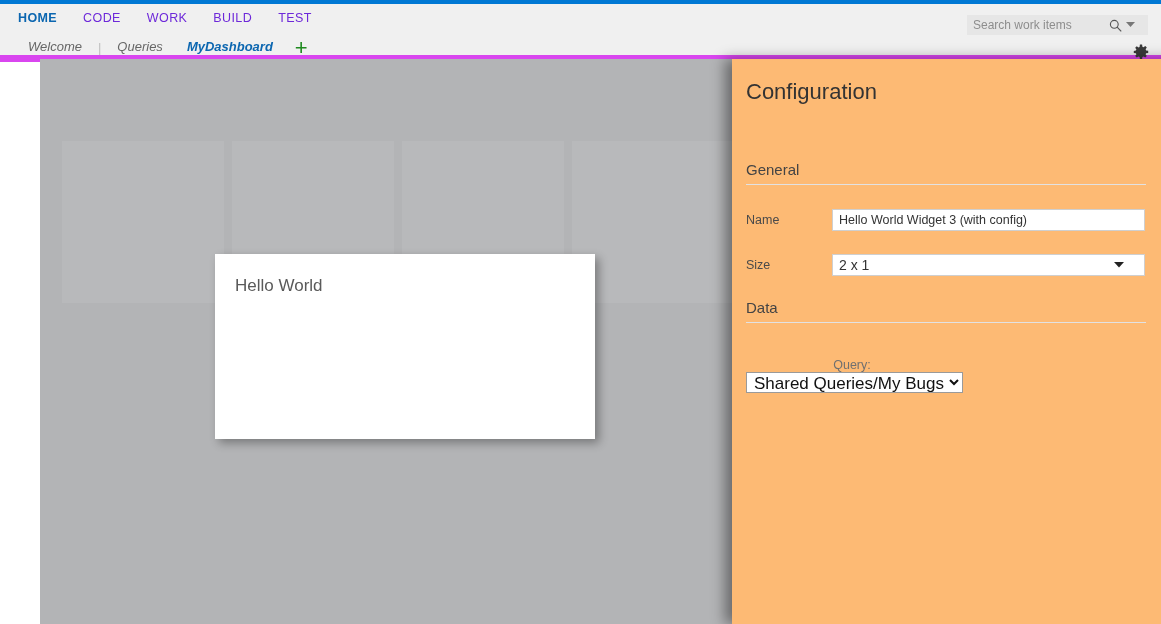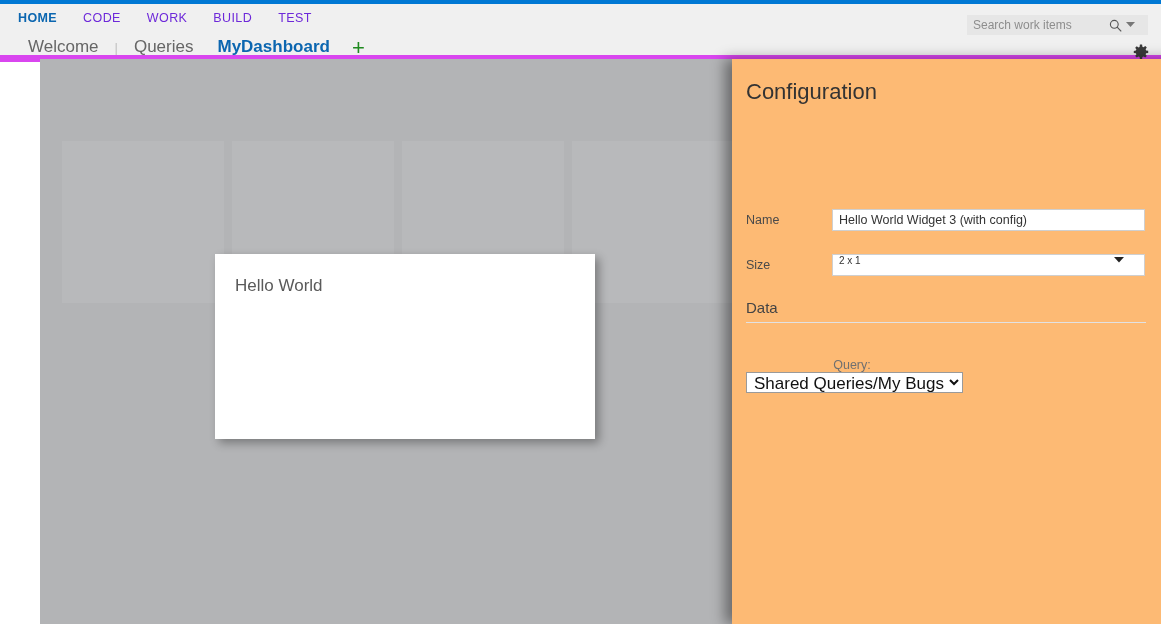--- a/index.html
+++ b/index.html
@@ -51,27 +51,28 @@
     font-weight: bold;
   }
 
   .nav-row2 {
     position: absolute; top: 29px; left: 16px;
     height: 29px;
     display: flex;
     align-items: center;
   }
   .pivot {
-    font-size: 17px;
+    font-size: 13px;
     color: #666666;
     padding: 0 12px;
     height: 29px;
     line-height: 27px;
     cursor: pointer;
     position: relative;
+    font-style: italic;
   }
   .pivot.active {
     color: #0b66b0;
     font-weight: bold;
   }
   .pivot.active::after {
     content: "";
     position: absolute;
     left: 4px; right: 4px; bottom: 0;
     height: 3px;
@@ -224,23 +225,24 @@
     font-size: 12.5px;
     color: #333;
     padding: 0 6px;
     background: #fff;
   }
   .combo {
     width: 313px; height: 22px;
     border: 1px solid #cfcfcf;
     background: #fff;
     display: flex;
+    align-items: center;
     justify-content: space-between;
     padding: 0 20px 0 6px;
-    font-size: 10px;
+    font-size: 14px;
     color: #333;
     cursor: pointer;
   }
   .combo-caret { font-size: 9px; color: #222; }
 
   .query-row {
     position: absolute;
     left: 746px;
     top: 358px;
     display: flex;
@@ -318,20 +320,21 @@
     <div class="tile t4"></div>
 
     <div class="widget-card">
       <h2 class="widget-title">Hello World</h2>
     </div>
   </div>
 
   <div class="config-panel">
     <h1 class="config-title">Configuration</h1>
 
+    <div class="section-head general">General</div>
 
     <div class="field-row name">
       <span class="field-label">Name</span>
       <input class="text-input" type="text" value="Hello World Widget 3 (with config)" style="">
     </div>
 
     <div class="field-row size">
       <span class="field-label">Size</span>
       <div class="combo">
         <span>2 x 1</span>

